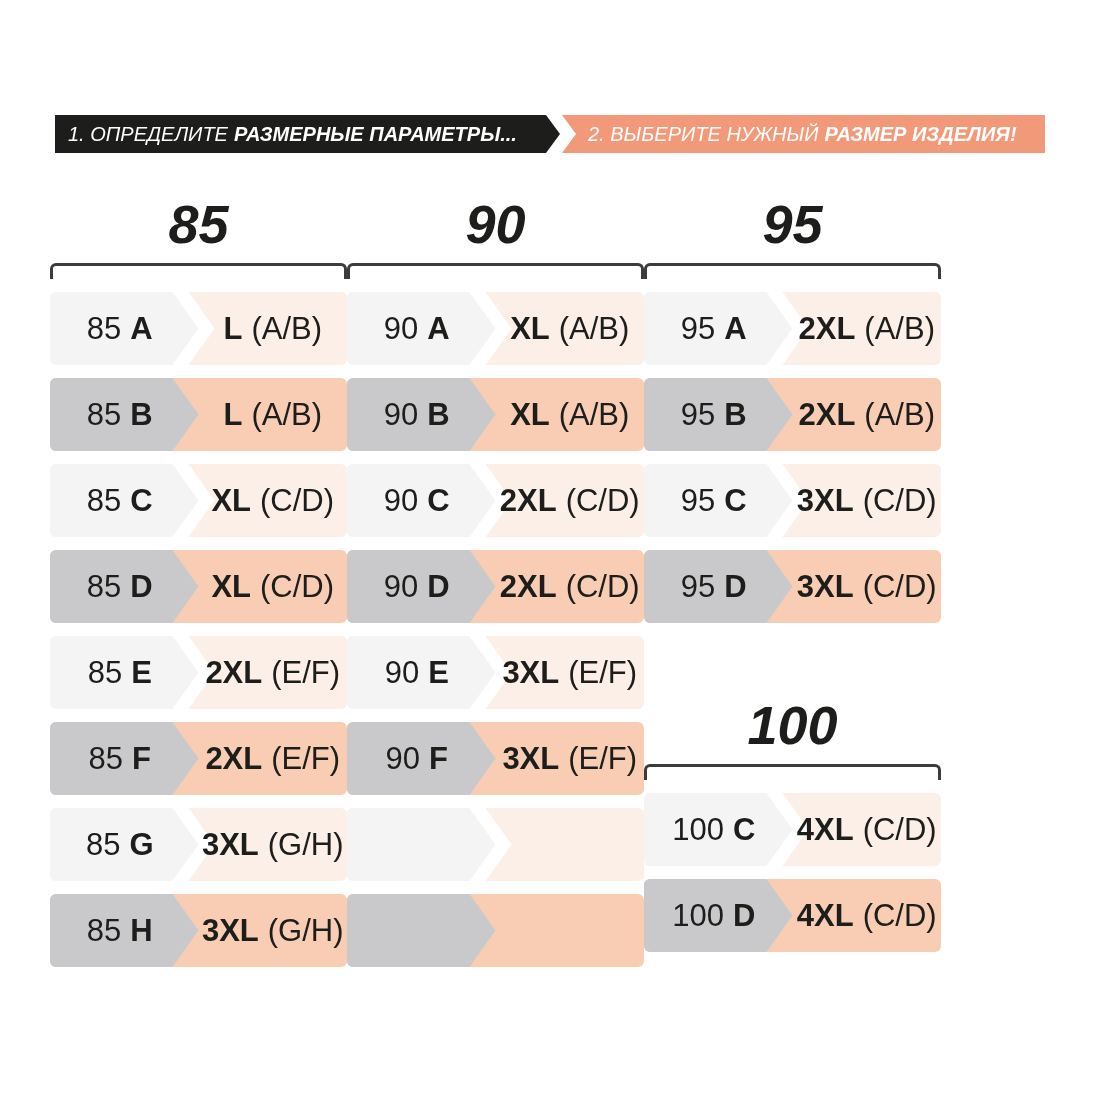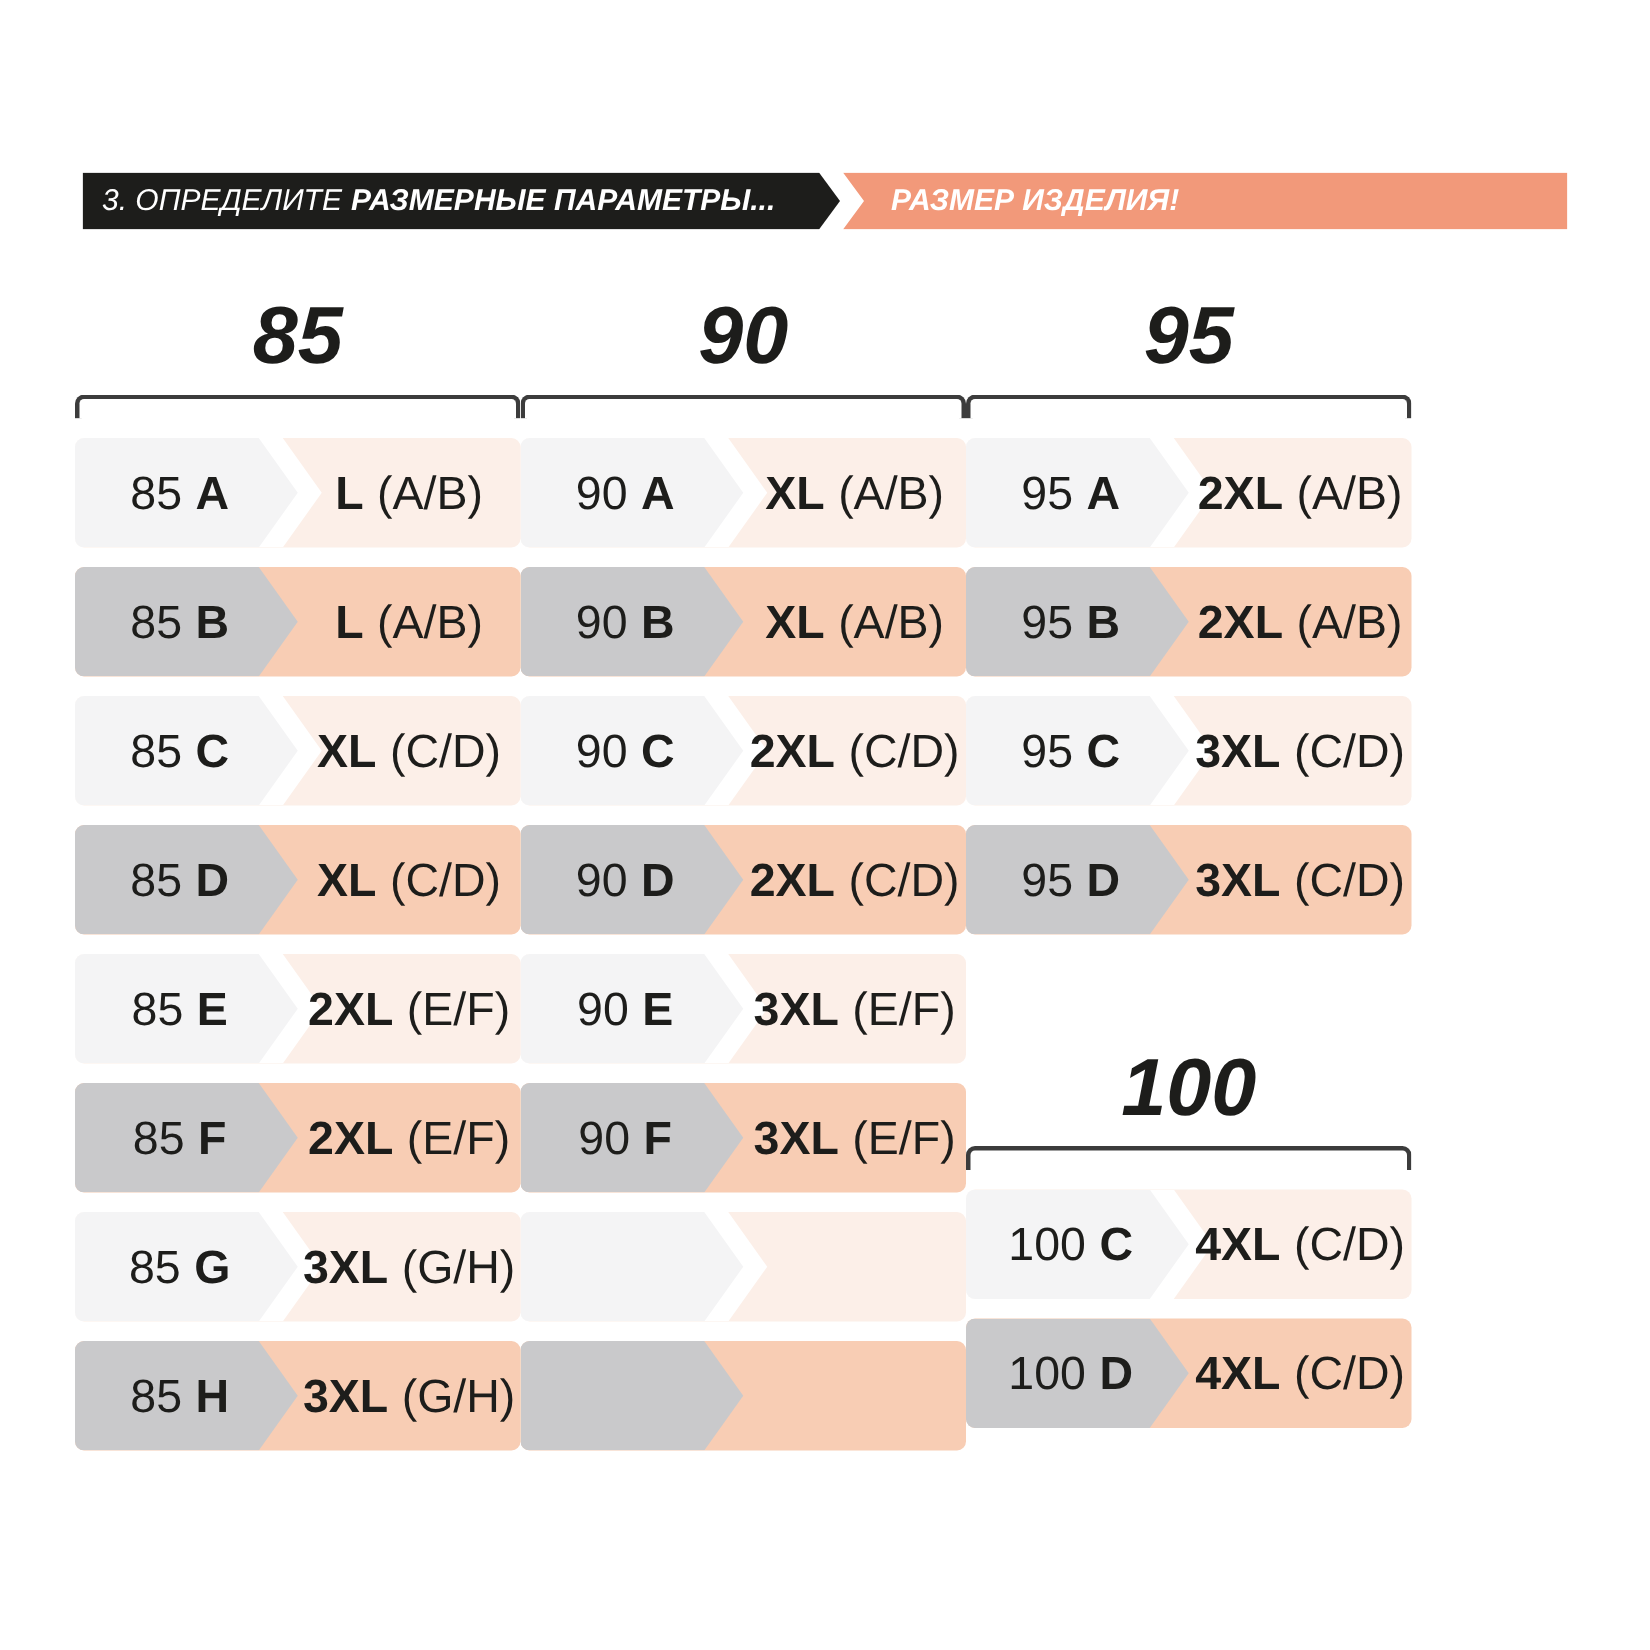--- a/index.html
+++ b/index.html
@@ -51,24 +51,25 @@
   .cell-left .num{font-weight:400;}
   .cell-left .cup{font-weight:700;}
   .cell-right .size{font-weight:700;}
   .cell-right .cups{font-weight:400;}
 </style>
 </head>
 <body>
 
 <div class="banners">
   <div class="banner banner-black">
-    <span>3. ОПРЕДЕЛИТЕ</span>
+    <span>1. ОПРЕДЕЛИТЕ</span>
     <b>РАЗМЕРНЫЕ ПАРАМЕТРЫ...</b>
   </div>
   <div class="banner banner-orange">
+    <span>2. ВЫБЕРИТЕ НУЖНЫЙ</span>
     <b>РАЗМЕР ИЗДЕЛИЯ!</b>
   </div>
 </div>
 
 <div class="grid">
   <div class="col">
     <div class="section">
       <div class="section-header">85</div>
       <div class="bracket"></div>
       <div>

